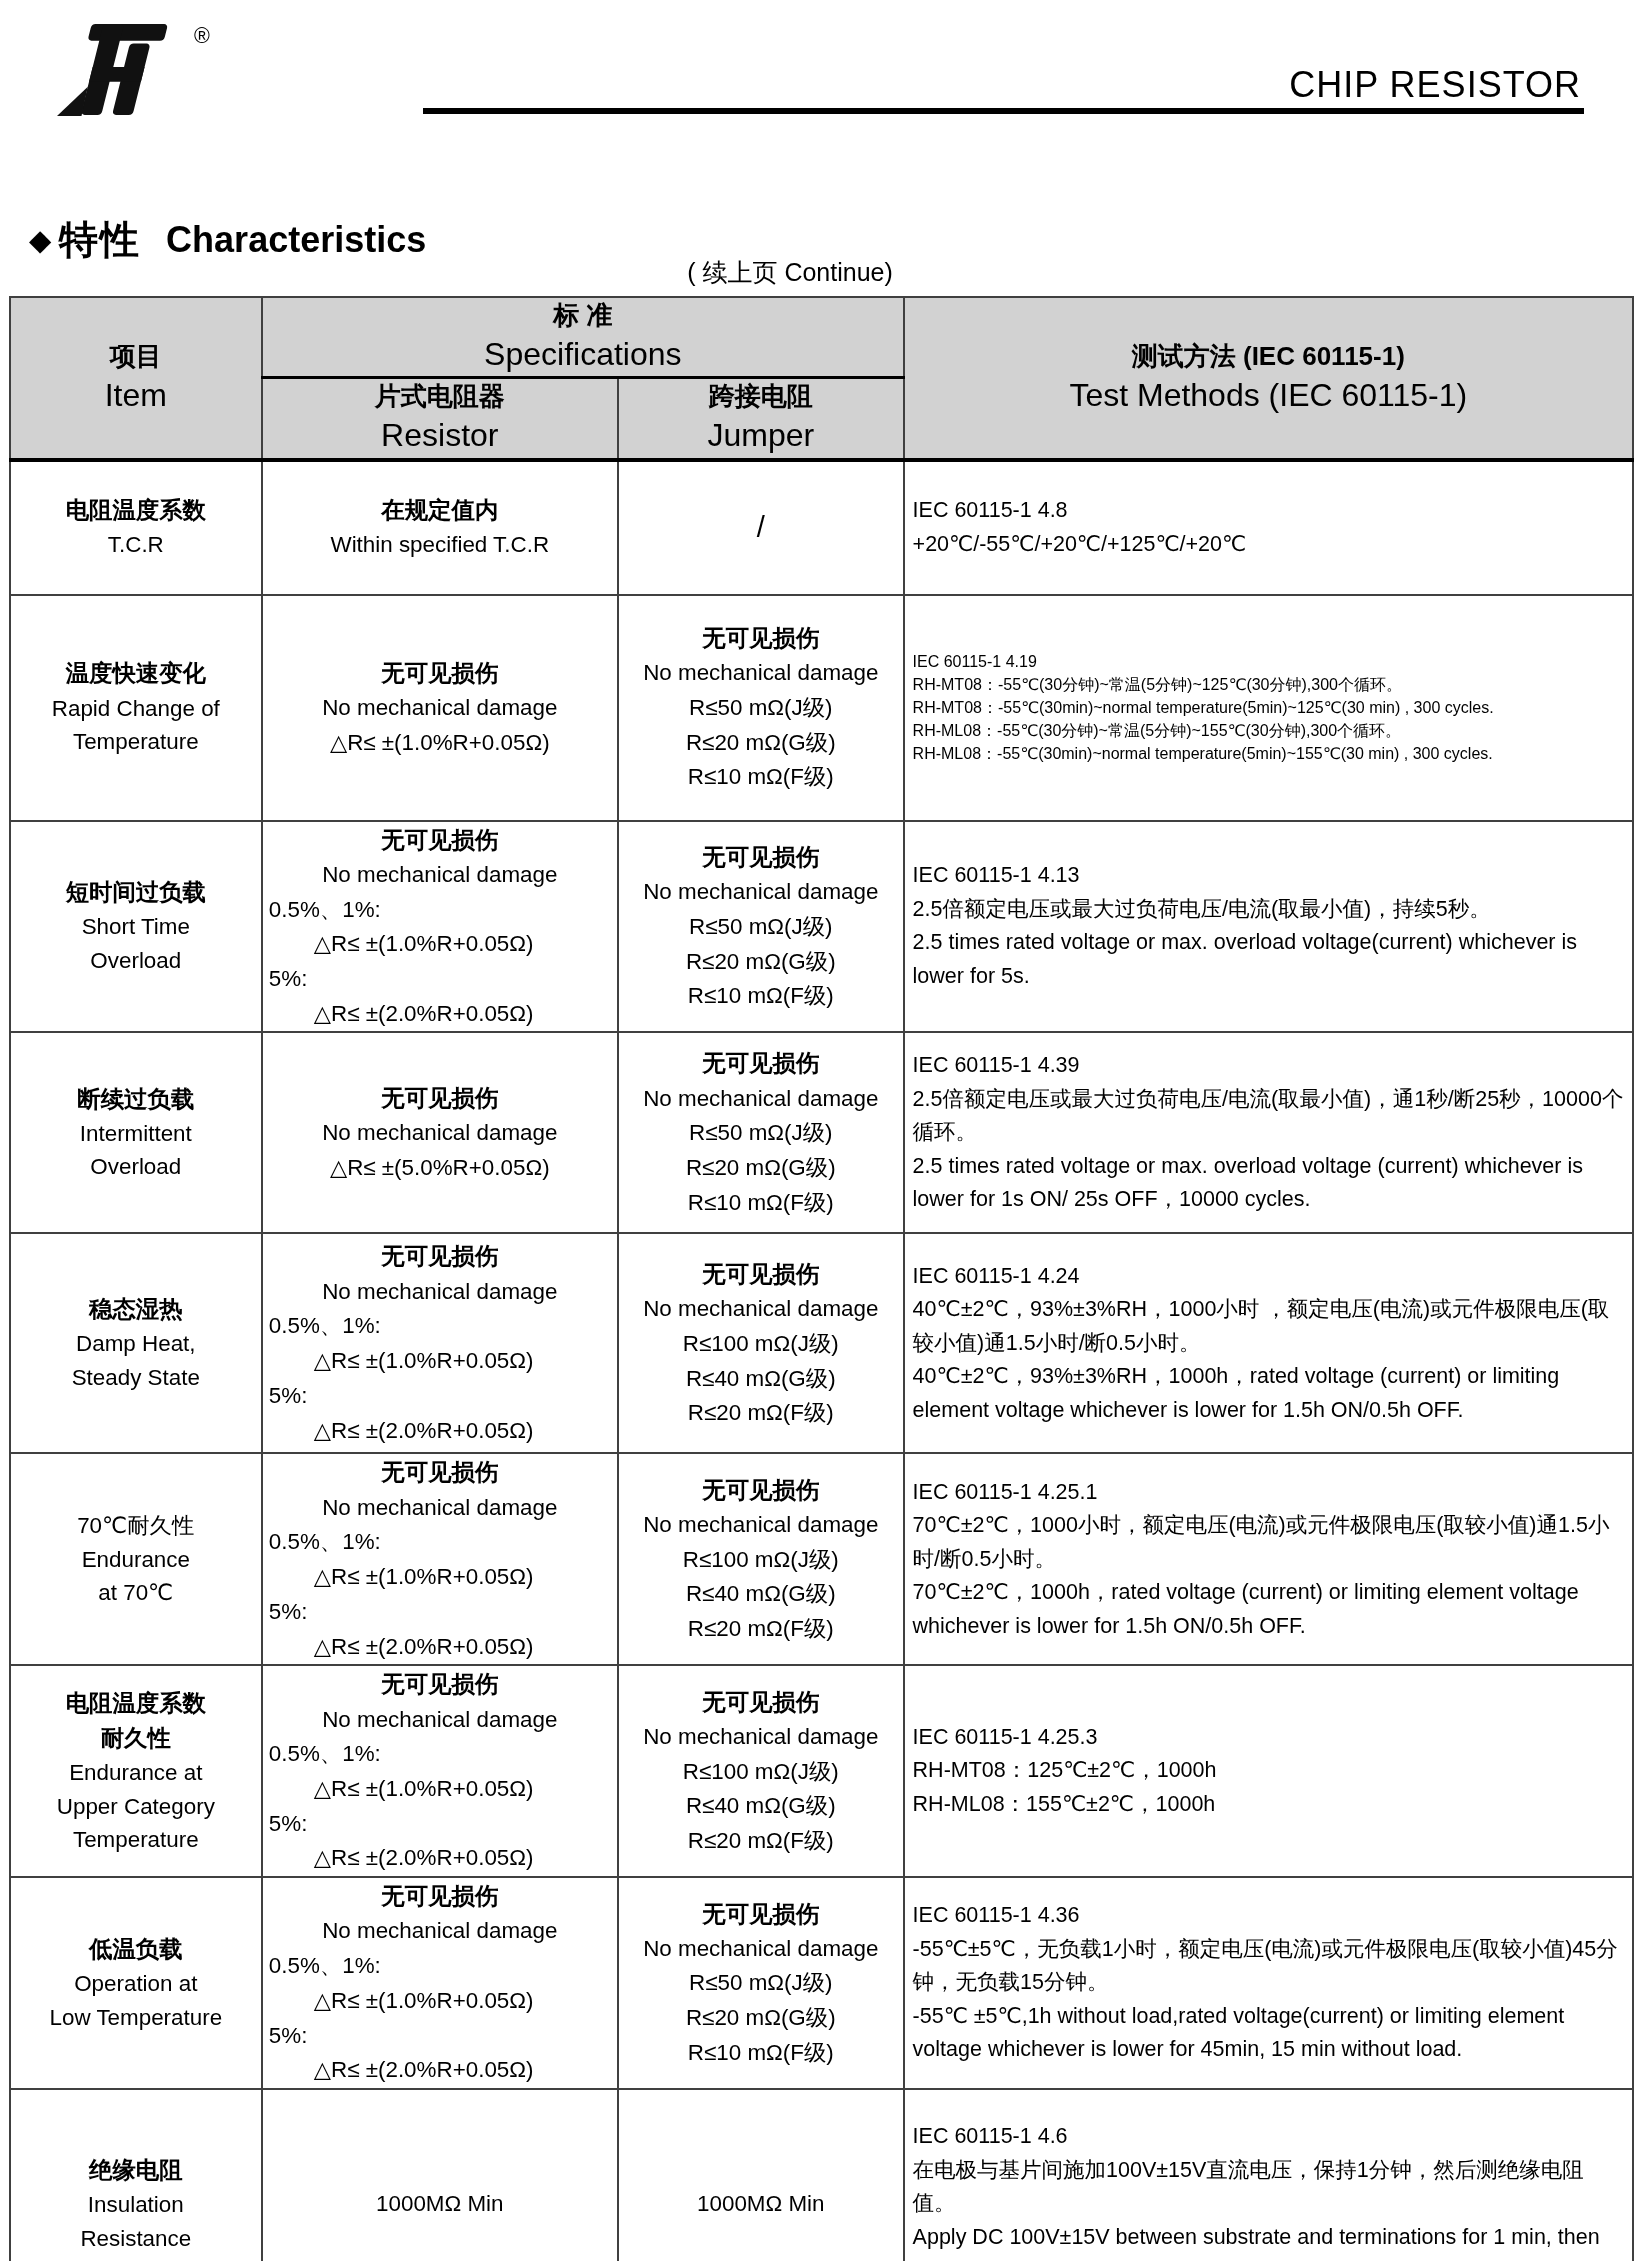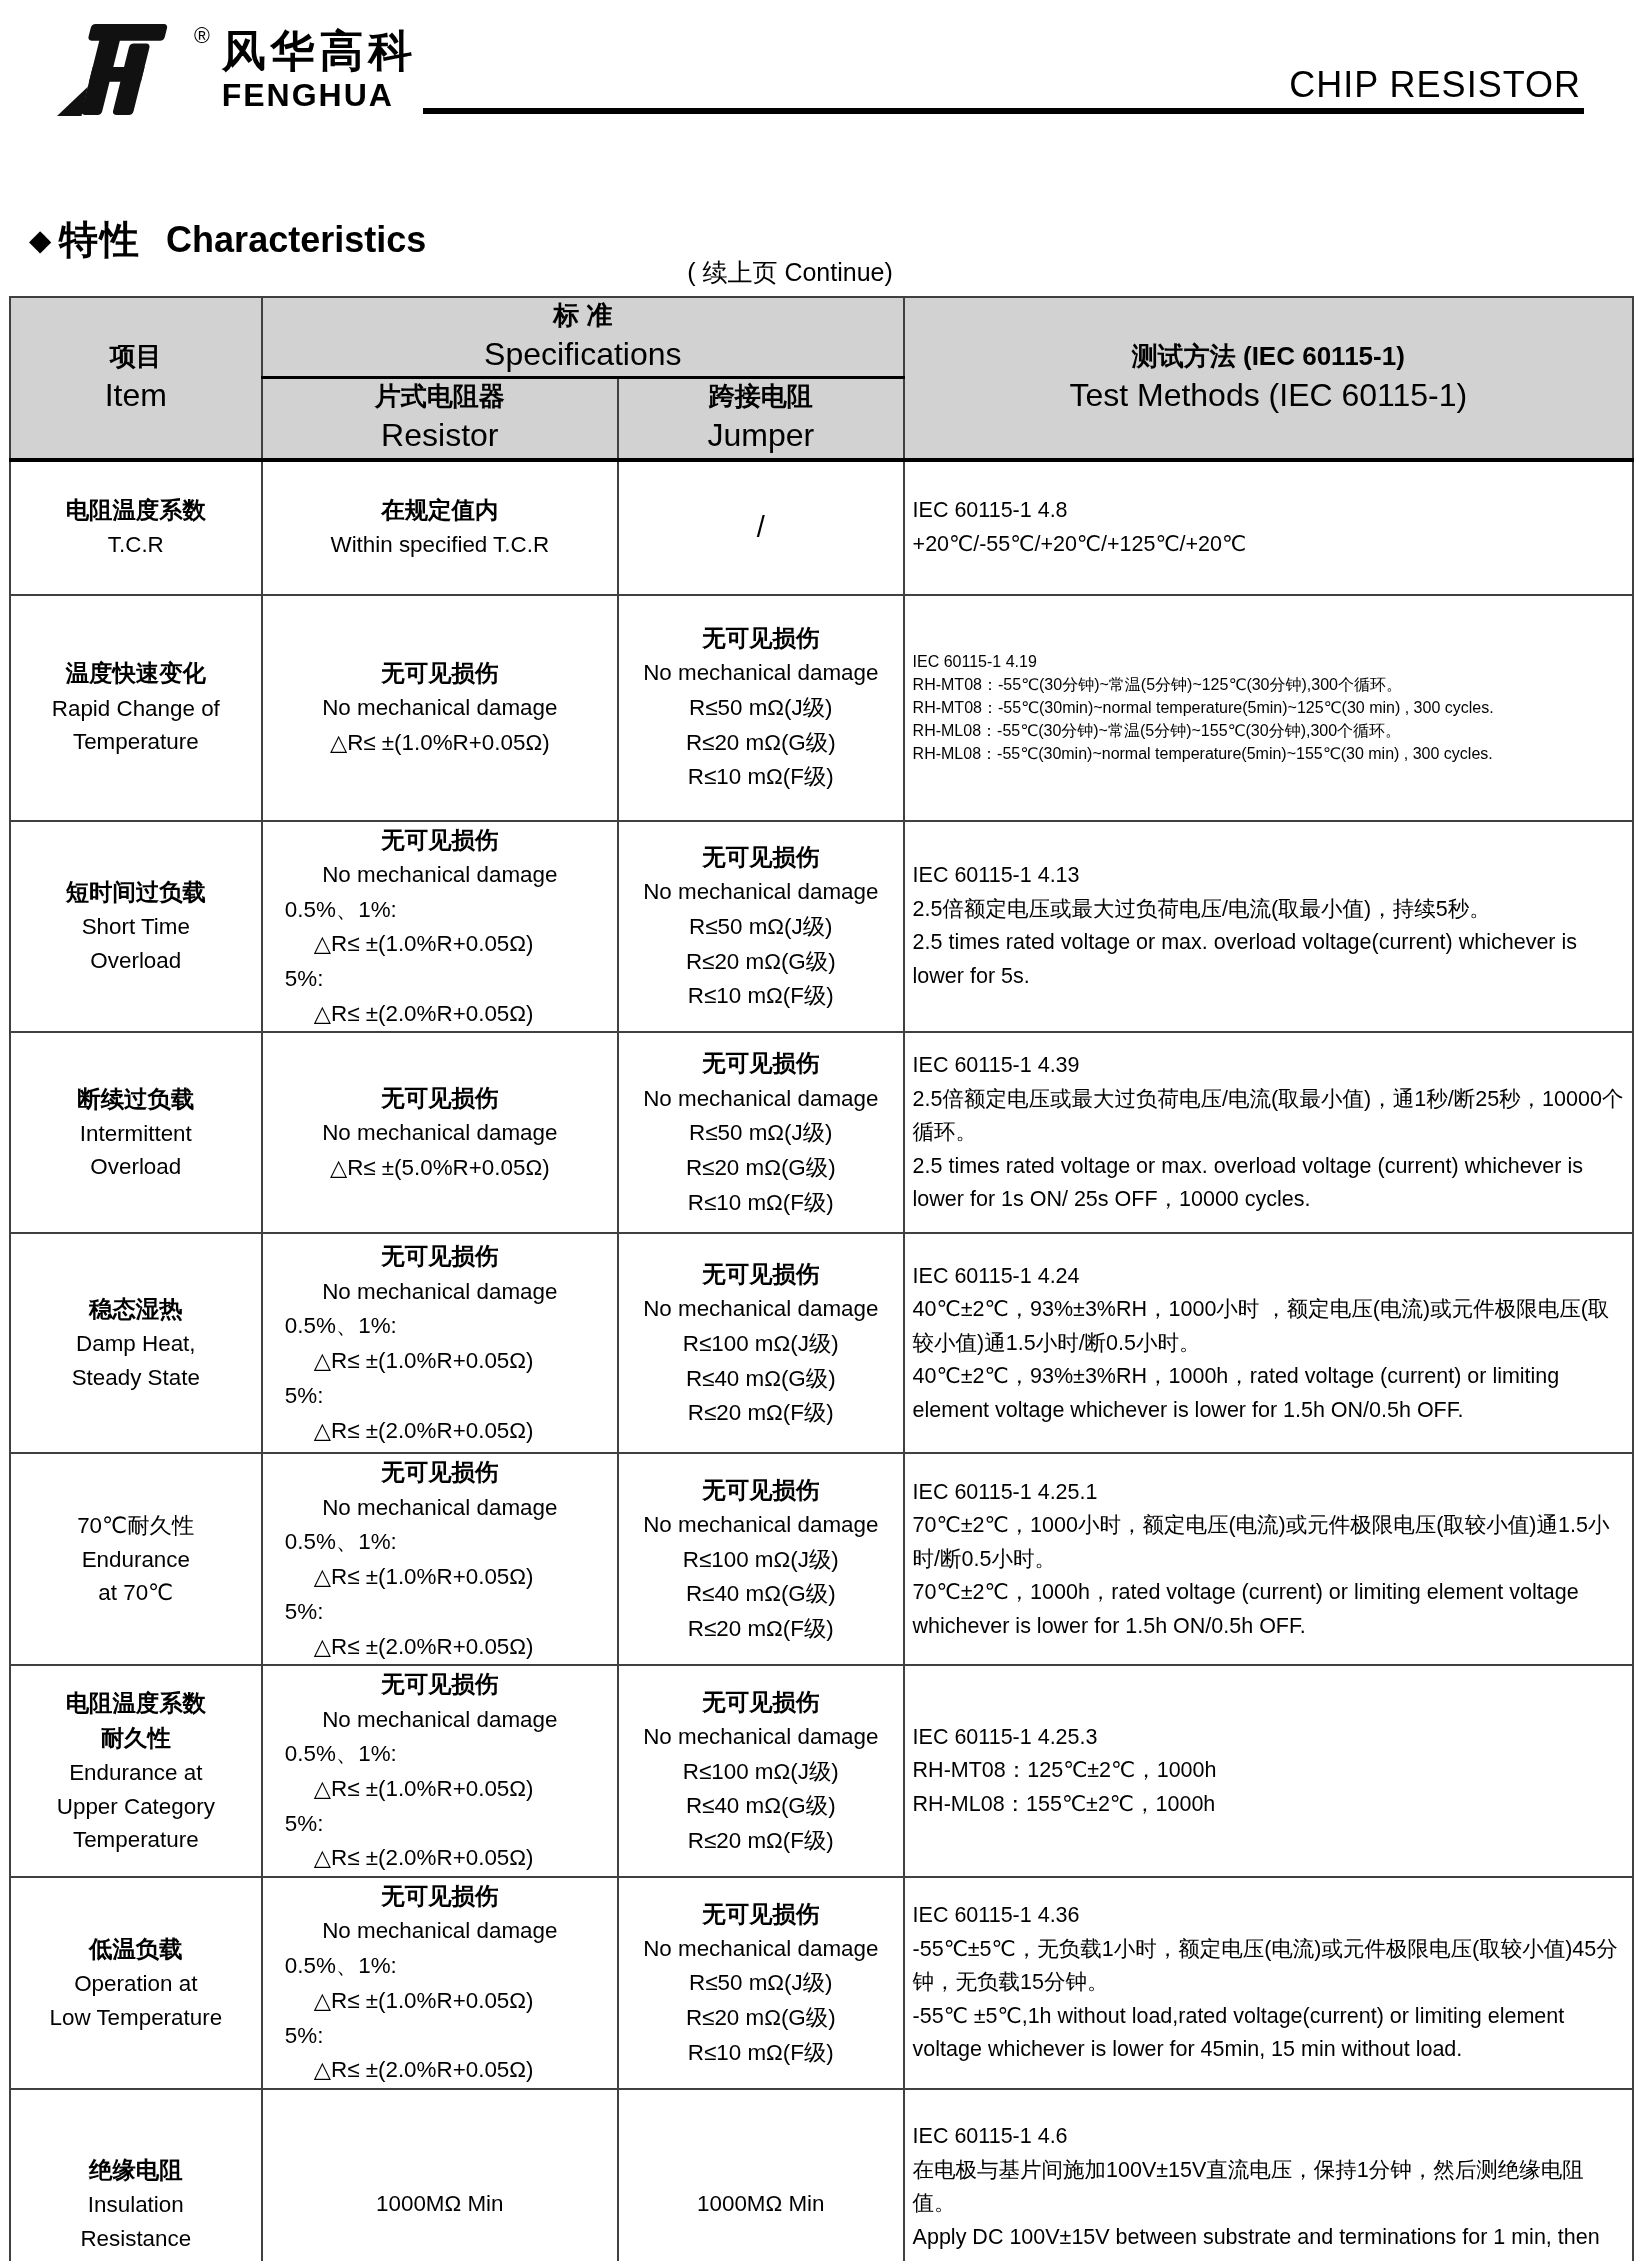--- a/index.html
+++ b/index.html
@@ -41,21 +41,21 @@
   .row-3{height:201px} .row-4{height:220px} .row-5{height:193px}
   .row-6{height:199px} .row-7{height:199px} .row-8{height:230px}
 
   td { font-size:22.4px; }
   td .ln { line-height:1.5; }
   td.col-item, td.col-resistor, td.col-jumper { text-align:center; }
   td.col-test { text-align:left; padding:7.8px 5.9px 7.8px 7.8px; font-size:21.5px; }
   td.col-test .ln { line-height:1.56; }
   tr.row-1 td.col-test { font-size:16px; }
   tr.row-1 td.col-test .ln { line-height:1.45; }
-  .ln.al { text-align:left; padding-left:22px; }
+  .ln.al { text-align:left; padding-left:6px; }
   .ln.ai { text-align:left; padding-left:51px; }
   .cjk { font-weight:bold; font-size:23.4px; }
   td.col-jumper .ln, td.col-resistor .ln { line-height:1.55; }
   tr.row-0 td.col-jumper { font-size:29px; }
 </style>
 </head>
 <body>
 
 <div class="brand">
   <span>
@@ -63,24 +63,20 @@
       <g transform="translate(18,0) skewX(-14)" fill="#111">
         <rect x="20" y="2" width="78" height="17" rx="4"></rect>
         <rect x="32" y="2" width="21" height="93" rx="4"></rect>
         <rect x="64" y="22" width="21" height="73" rx="4"></rect>
         <rect x="32" y="46" width="53" height="15"></rect>
         <path d="M32 66 L8 96 L33 96 Z"></path>
       </g>
     </svg>
   </span>
   <span class="reg">®</span>
-  <span class="brand-text">
-    <div class="brand-cn">风华高科</div>
-    <div class="brand-en">FENGHUA</div>
-  </span>
 </div>
 <div class="doc-title">CHIP RESISTOR</div>
 <div class="header-rule"></div>
 
 <div class="section-title">
   <span class="diamond">◆</span>
   <span class="cn">特性</span>
   <span class="en">Characteristics</span>
 </div>
 <div class="continue-note">( 续上页 Continue)</div>

